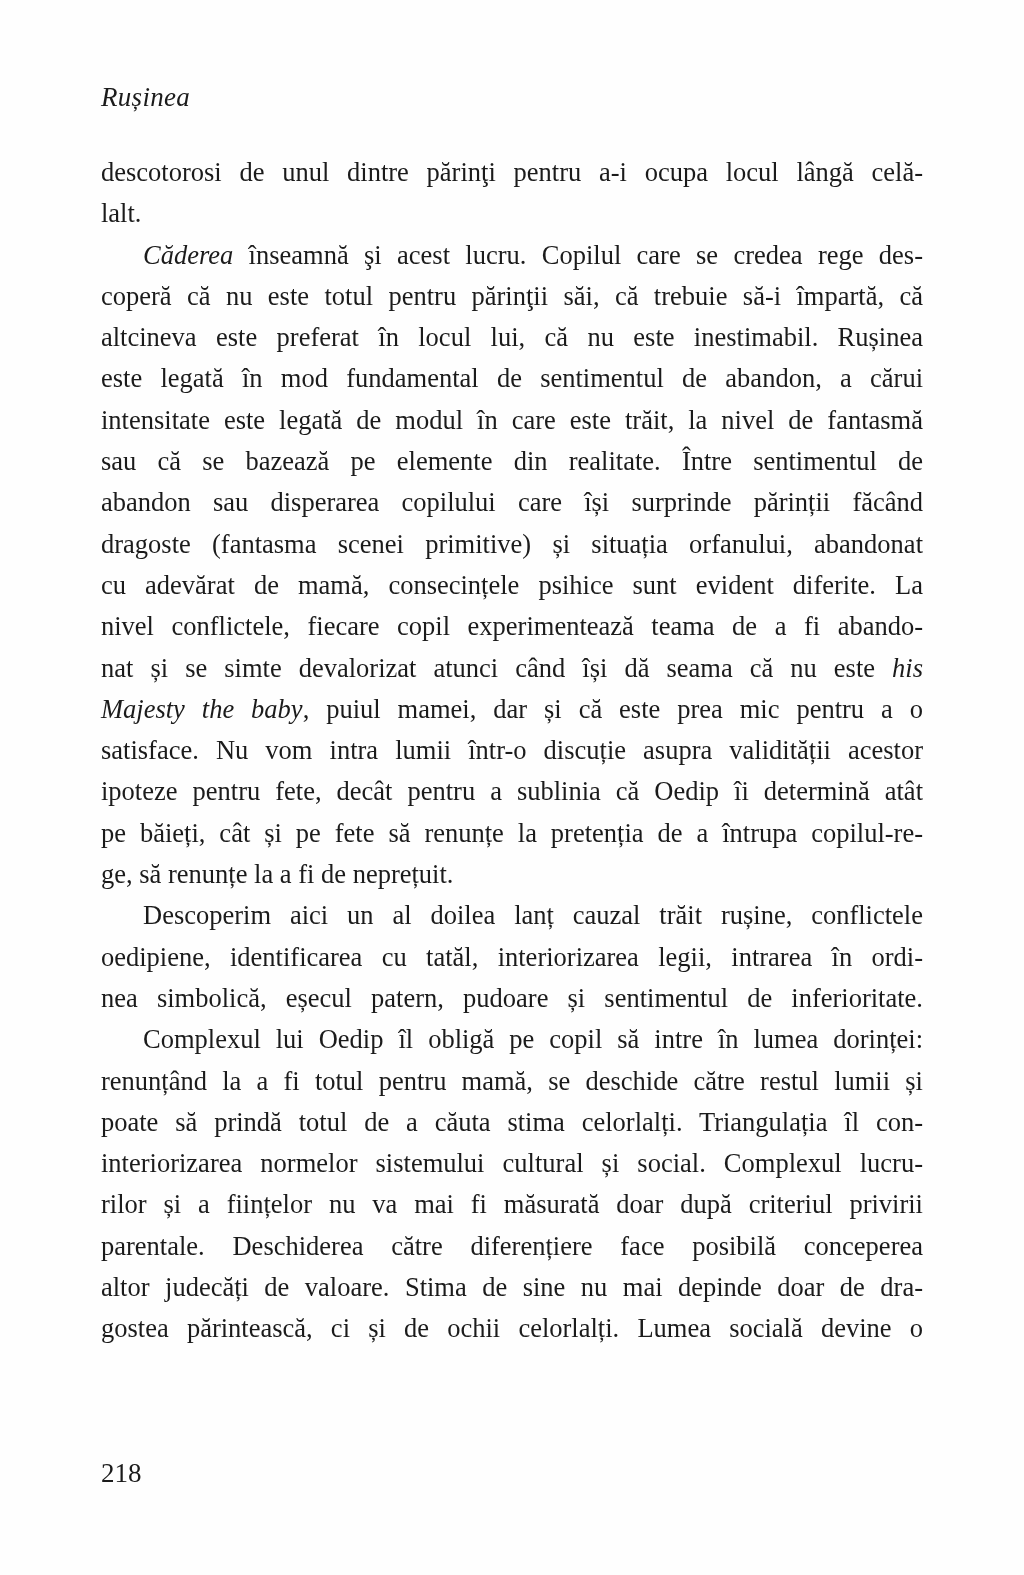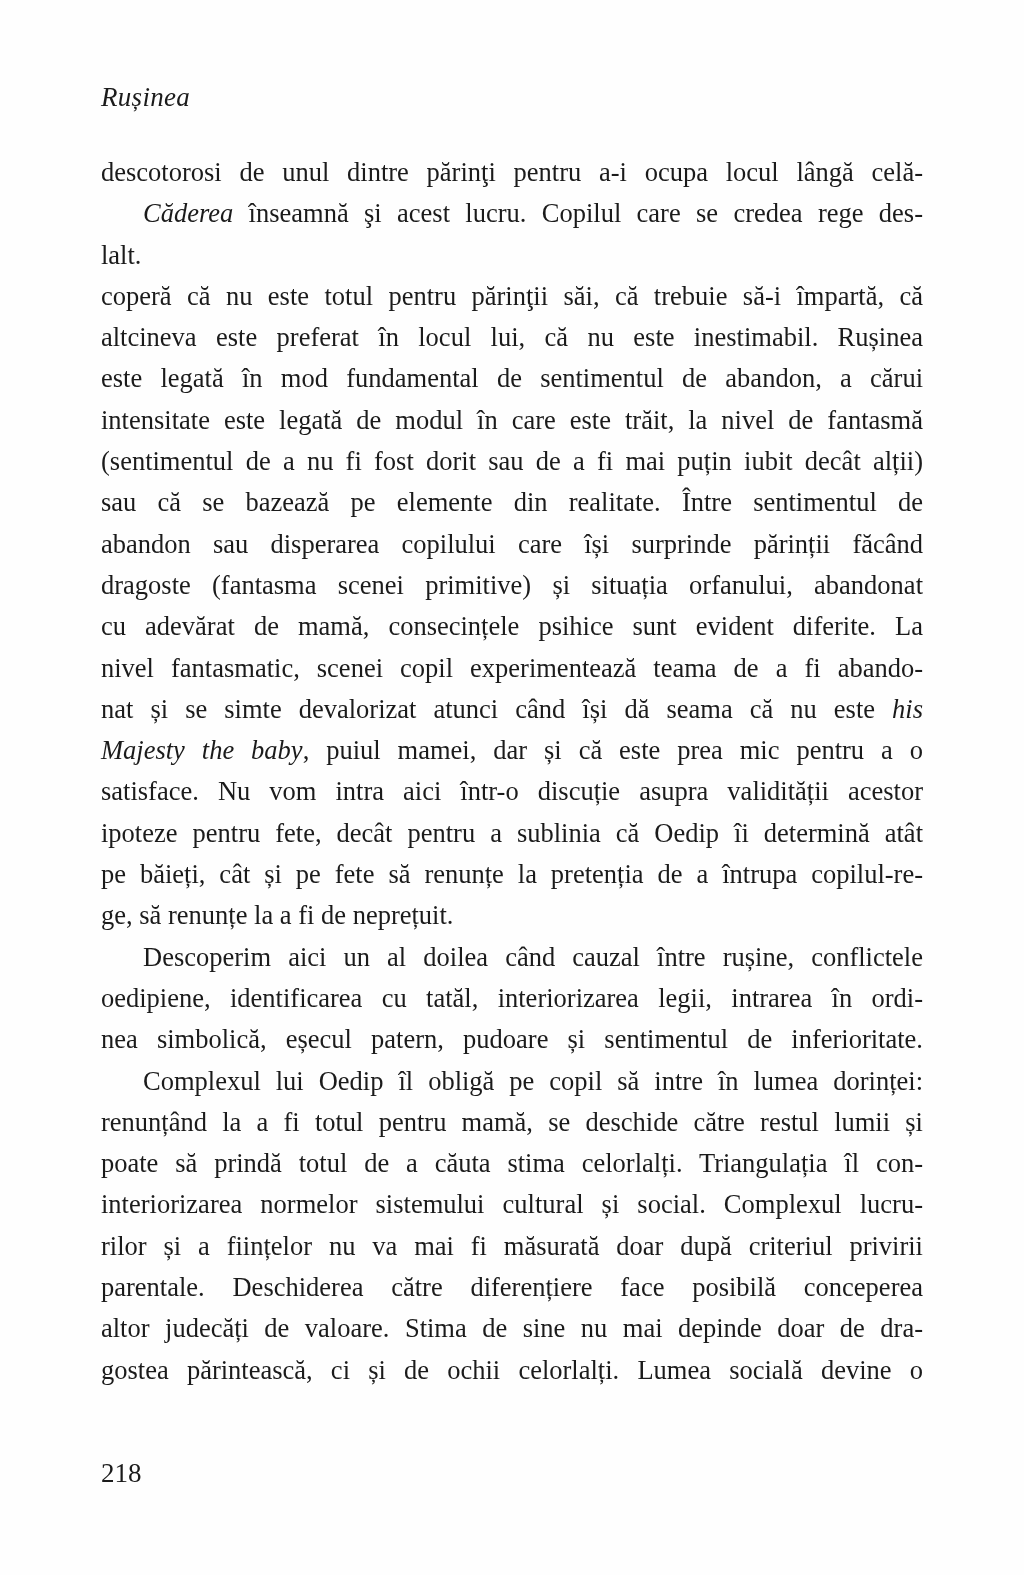--- a/index.html
+++ b/index.html
@@ -57,39 +57,38 @@
   }
 </style>
 </head>
 <body>
 
 <div class="page">
   <div class="running-head">Rușinea</div>
 
   <div class="text-body">
       <div class="line just"><span>descotorosi de unul dintre părinţi pentru a-i ocupa locul lângă celă-</span></div>
+      <div class="line"><span>lalt.</span></div>
       <div class="line just indent"><span class="it">Căderea</span><span> înseamnă şi acest lucru. Copilul care se credea rege des-</span></div>
-      <div class="line"><span>lalt.</span></div>
       <div class="line just"><span>coperă că nu este totul pentru părinţii săi, că trebuie să-i împartă, că</span></div>
       <div class="line just"><span>altcineva este preferat în locul lui, că nu este inestimabil. Rușinea</span></div>
       <div class="line just"><span>este legată în mod fundamental de sentimentul de abandon, a cărui</span></div>
       <div class="line just"><span>intensitate este legată de modul în care este trăit, la nivel de fantasmă</span></div>
-      <div class="line just"><span>(sentimentul de a nu fi fost dorit sau de a fi mai puțin iubit decât alții)</span></div>
       <div class="line just"><span>sau că se bazează pe elemente din realitate. Între sentimentul de</span></div>
       <div class="line just"><span>abandon sau disperarea copilului care își surprinde părinții făcând</span></div>
       <div class="line just"><span>dragoste (fantasma scenei primitive) și situația orfanului, abandonat</span></div>
       <div class="line just"><span>cu adevărat de mamă, consecințele psihice sunt evident diferite. La</span></div>
-      <div class="line just"><span>nivel fantasmatic, scenei copil experimentează teama de a fi abando-</span></div>
+      <div class="line just"><span>nivel conflictele, fiecare copil experimentează teama de a fi abando-</span></div>
       <div class="line just"><span>nat și se simte devalorizat atunci când își dă seama că nu este </span><span class="it">his</span></div>
       <div class="line just"><span class="it">Majesty the baby</span><span>, puiul mamei, dar și că este prea mic pentru a o</span></div>
-      <div class="line just"><span>satisface. Nu vom intra aici într-o discuție asupra validității acestor</span></div>
+      <div class="line just"><span>satisface. Nu vom intra lumii într-o discuție asupra validității acestor</span></div>
       <div class="line just"><span>ipoteze pentru fete, decât pentru a sublinia că Oedip îi determină atât</span></div>
       <div class="line just"><span>pe băieți, cât și pe fete să renunțe la pretenția de a întrupa copilul-re-</span></div>
       <div class="line"><span>ge, să renunțe la a fi de neprețuit.</span></div>
-      <div class="line just indent"><span>Descoperim aici un al doilea când cauzal între rușine, conflictele</span></div>
+      <div class="line just indent"><span>Descoperim aici un al doilea lanț cauzal trăit rușine, conflictele</span></div>
       <div class="line just"><span>oedipiene, identificarea cu tatăl, interiorizarea legii, intrarea în ordi-</span></div>
       <div class="line just"><span>nea simbolică, eșecul patern, pudoare și sentimentul de inferioritate.</span></div>
       <div class="line just indent"><span>Complexul lui Oedip îl obligă pe copil să intre în lumea dorinței:</span></div>
       <div class="line just"><span>renunțând la a fi totul pentru mamă, se deschide către restul lumii și</span></div>
       <div class="line just"><span>poate să prindă totul de a căuta stima celorlalți. Triangulația îl con-</span></div>
       <div class="line just"><span>interiorizarea normelor sistemului cultural și social. Complexul lucru-</span></div>
       <div class="line just"><span>rilor și a ființelor nu va mai fi măsurată doar după criteriul privirii</span></div>
       <div class="line just"><span>parentale. Deschiderea către diferențiere face posibilă conceperea</span></div>
       <div class="line just"><span>altor judecăți de valoare. Stima de sine nu mai depinde doar de dra-</span></div>
       <div class="line just"><span>gostea părintească, ci și de ochii celorlalți. Lumea socială devine o</span></div>

